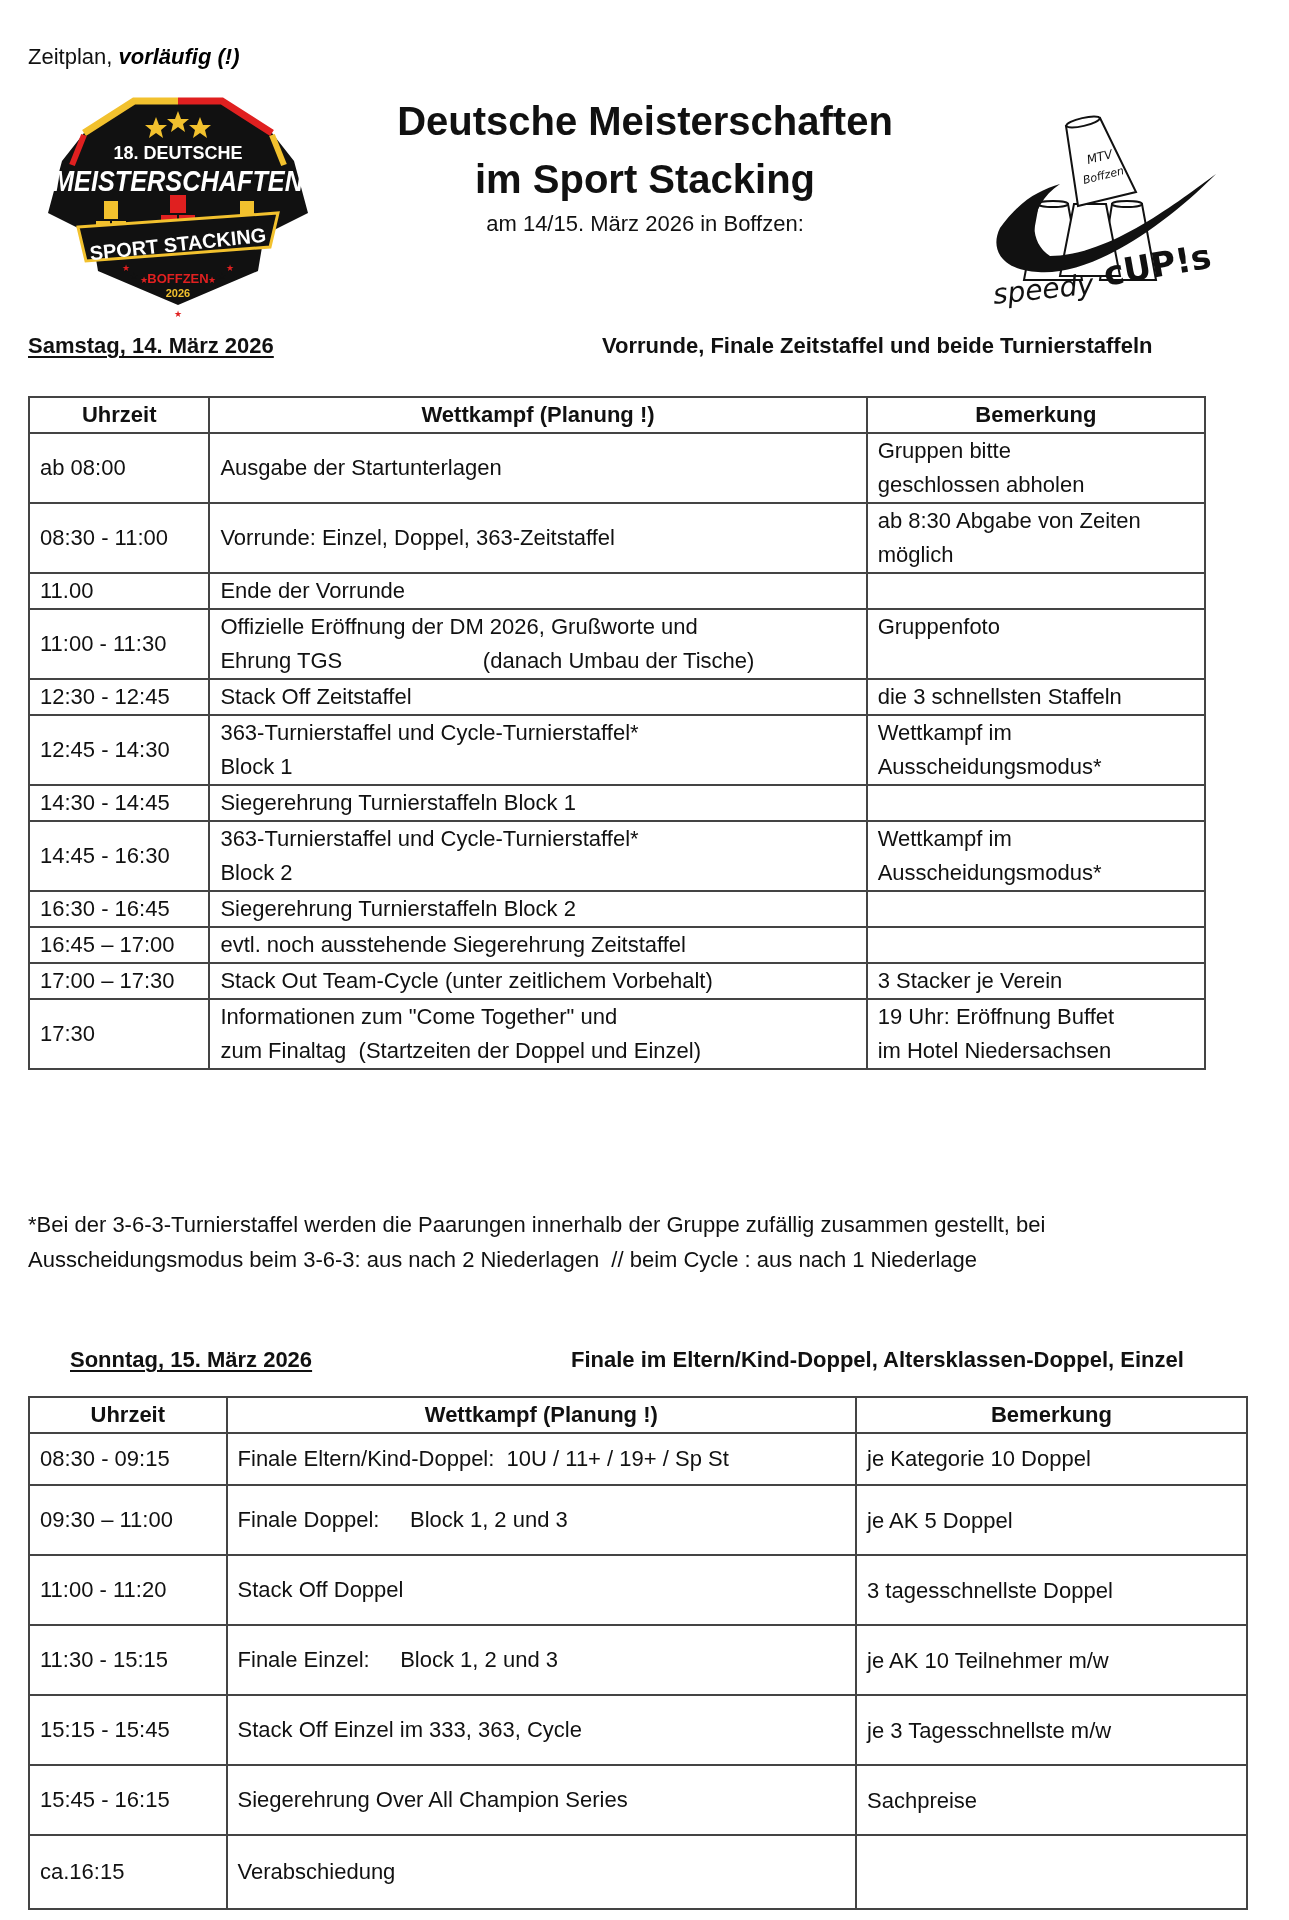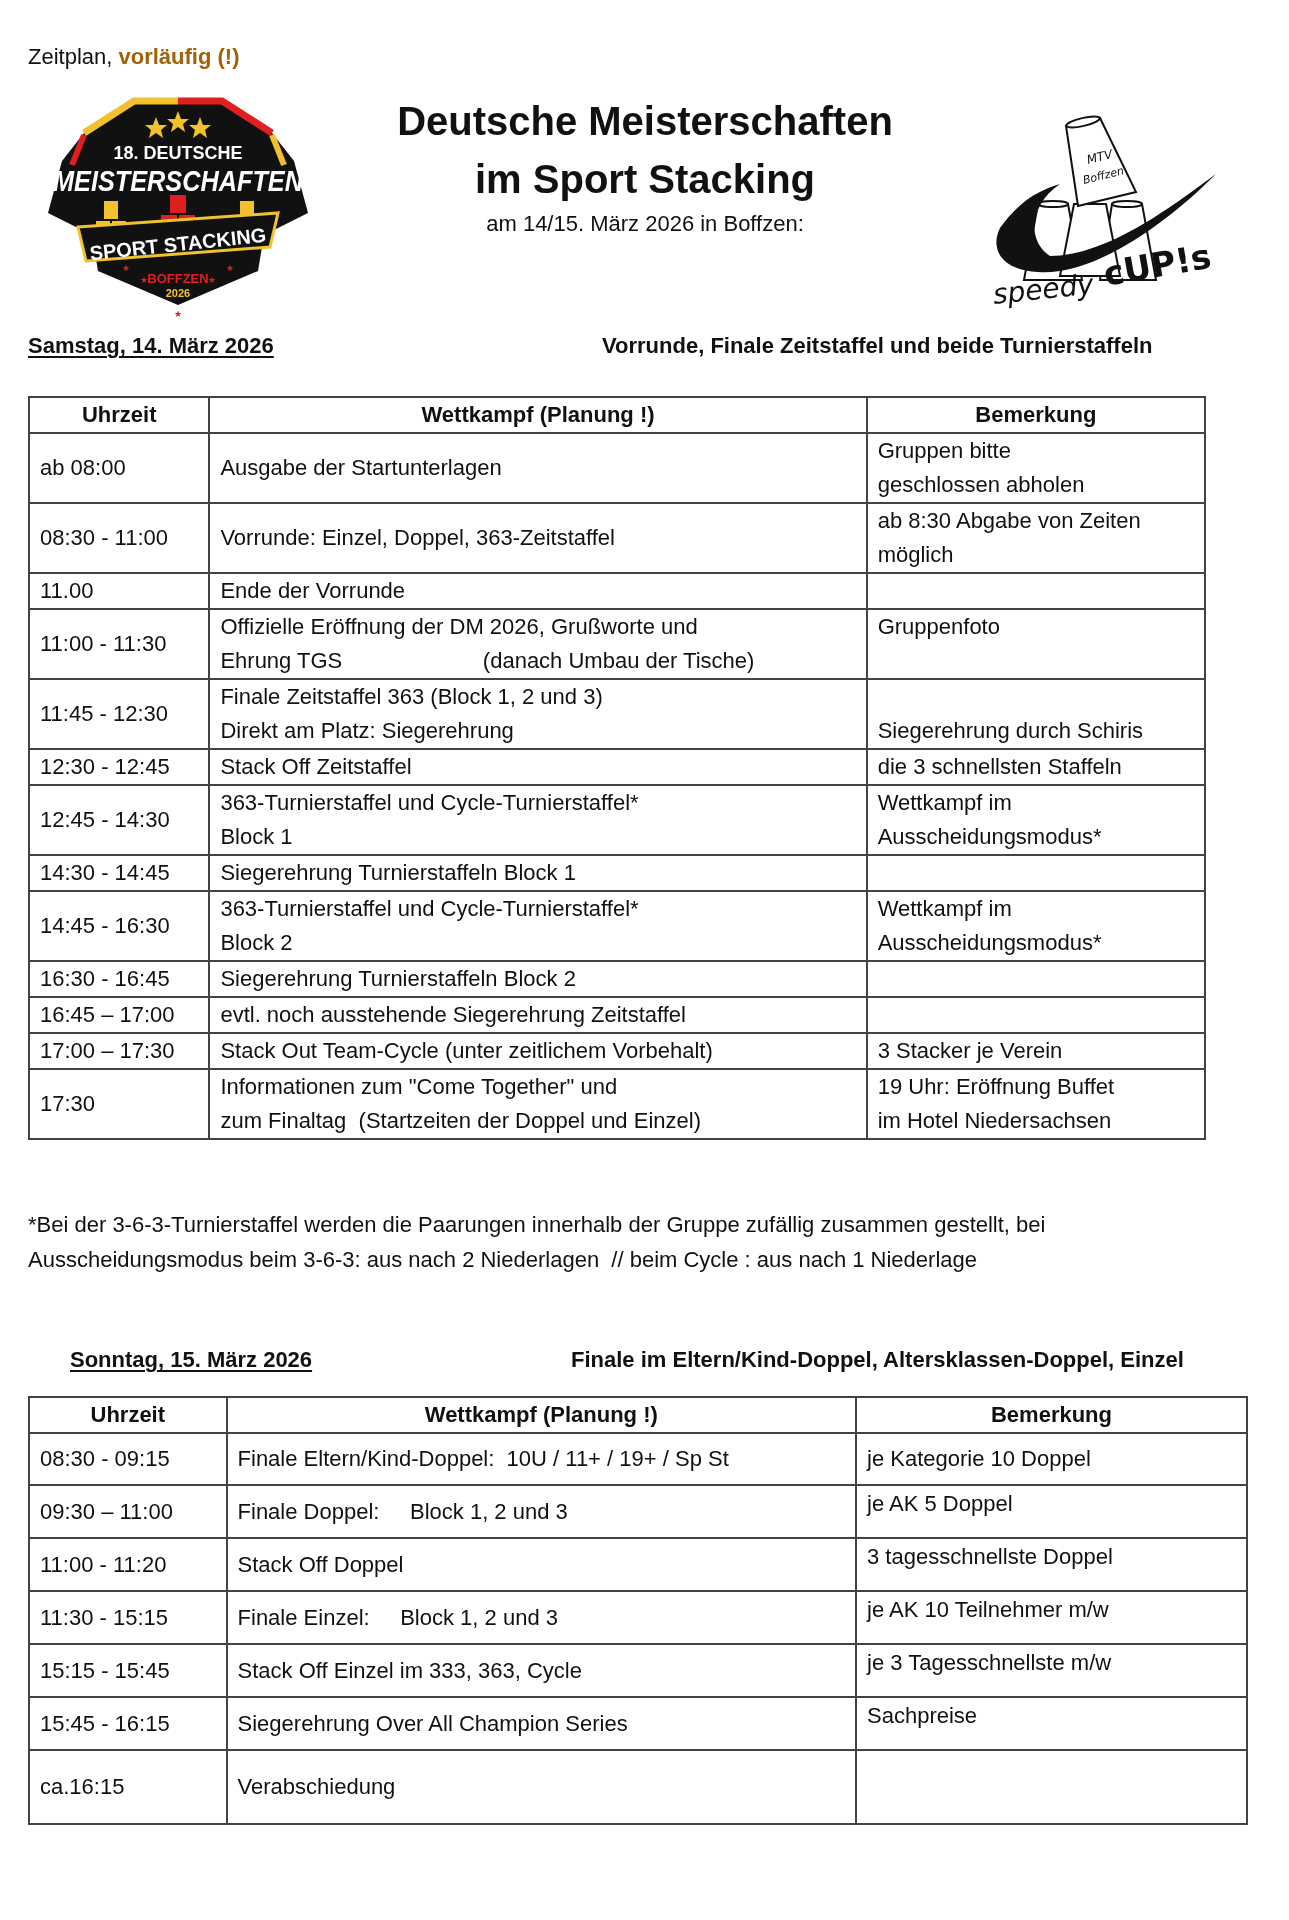--- a/index.html
+++ b/index.html
@@ -1,35 +1,35 @@
 <!DOCTYPE html>
 <html><head>
 <meta charset="utf-8">
 <style>
   html, body { margin:0; padding:0; background:#ffffff; }
   body { width:1289px; height:1920px; position:relative; overflow:hidden;
          font-family:"Liberation Sans", "DejaVu Sans", sans-serif; color:#111; }
   .abs { position:absolute; }
   .prelim { left:28px; top:44px; font-size:22px; white-space:nowrap; }
-  .prelim .red { color:#a16207; font-weight:bold; }
+  .prelim .red { color:#000000; font-weight:bold;font-style:italic; }
   .logo-left { left:44px; top:95px; width:268px; height:228px; }
   .logo-right { left:960px; top:80px; width:270px; height:240px; }
   .title { left:330px; top:92px; width:630px; text-align:center; }
   .title .t1, .title .t2 { font-size:40px; font-weight:bold; line-height:58px; display:block; }
   .title .sub { font-size:22px; line-height:32px; display:block; }
   .dayhead { font-size:22px; font-weight:bold; text-decoration:underline; text-underline-offset:3px; white-space:nowrap; }
   .daysub { font-size:22px; font-weight:bold; white-space:nowrap; }
   table.sched { position:absolute; border-collapse:collapse; font-size:22px; }
   table.sched th, table.sched td { border:2px solid #444; padding:0 10px; vertical-align:middle; line-height:34px; }
   table.sched th { font-weight:bold; text-align:center; height:34px; }
   table.sched td .ln { display:block; }
   .sat-table { left:28px; top:396px; width:1178px; }
   .sun-table { left:28px; top:1396px; width:1220px; }
   .sun-table td { height:50px; }
-  .sun-table td.rem { vertical-align:top; padding-top:1px; }
+  .sun-table td.rem { vertical-align:top; padding-top:18px; }
   .foot { left:28px; top:1176px; font-size:22px; line-height:35px; width:1240px;margin-top:31px; }
 </style>
 </head>
 <body>
 
 <div class="abs prelim">
   <span>Zeitplan, </span><span class="red">vorläufig (!)</span>
 </div>
 
 <div class="abs logo-left">
@@ -155,30 +155,20 @@
       <td>11:00 - 11:30</td>
       <td>
           <span class="ln">Offizielle Eröffnung der DM 2026, Grußworte und</span>
           <span class="ln" style="white-space:pre">Ehrung TGS                       (danach Umbau der Tische)</span>
         </td>
       <td style="vertical-align:top">
           <span class="ln">Gruppenfoto</span>
         </td>
     </tr>
     <tr>
-      <td>11:45 - 12:30</td>
-      <td>
-          <span class="ln">Finale Zeitstaffel 363 (Block 1, 2 und 3)</span>
-          <span class="ln">Direkt am Platz: Siegerehrung</span>
-        </td>
-      <td style="vertical-align:bottom">
-          <span class="ln">Siegerehrung durch Schiris</span>
-        </td>
-    </tr>
-    <tr>
       <td>12:30 - 12:45</td>
       <td>
           <span class="ln">Stack Off Zeitstaffel</span>
         </td>
       <td>
           <span class="ln">die 3 schnellsten Staffeln</span>
         </td>
     </tr>
     <tr>
       <td>12:45 - 14:30</td>

